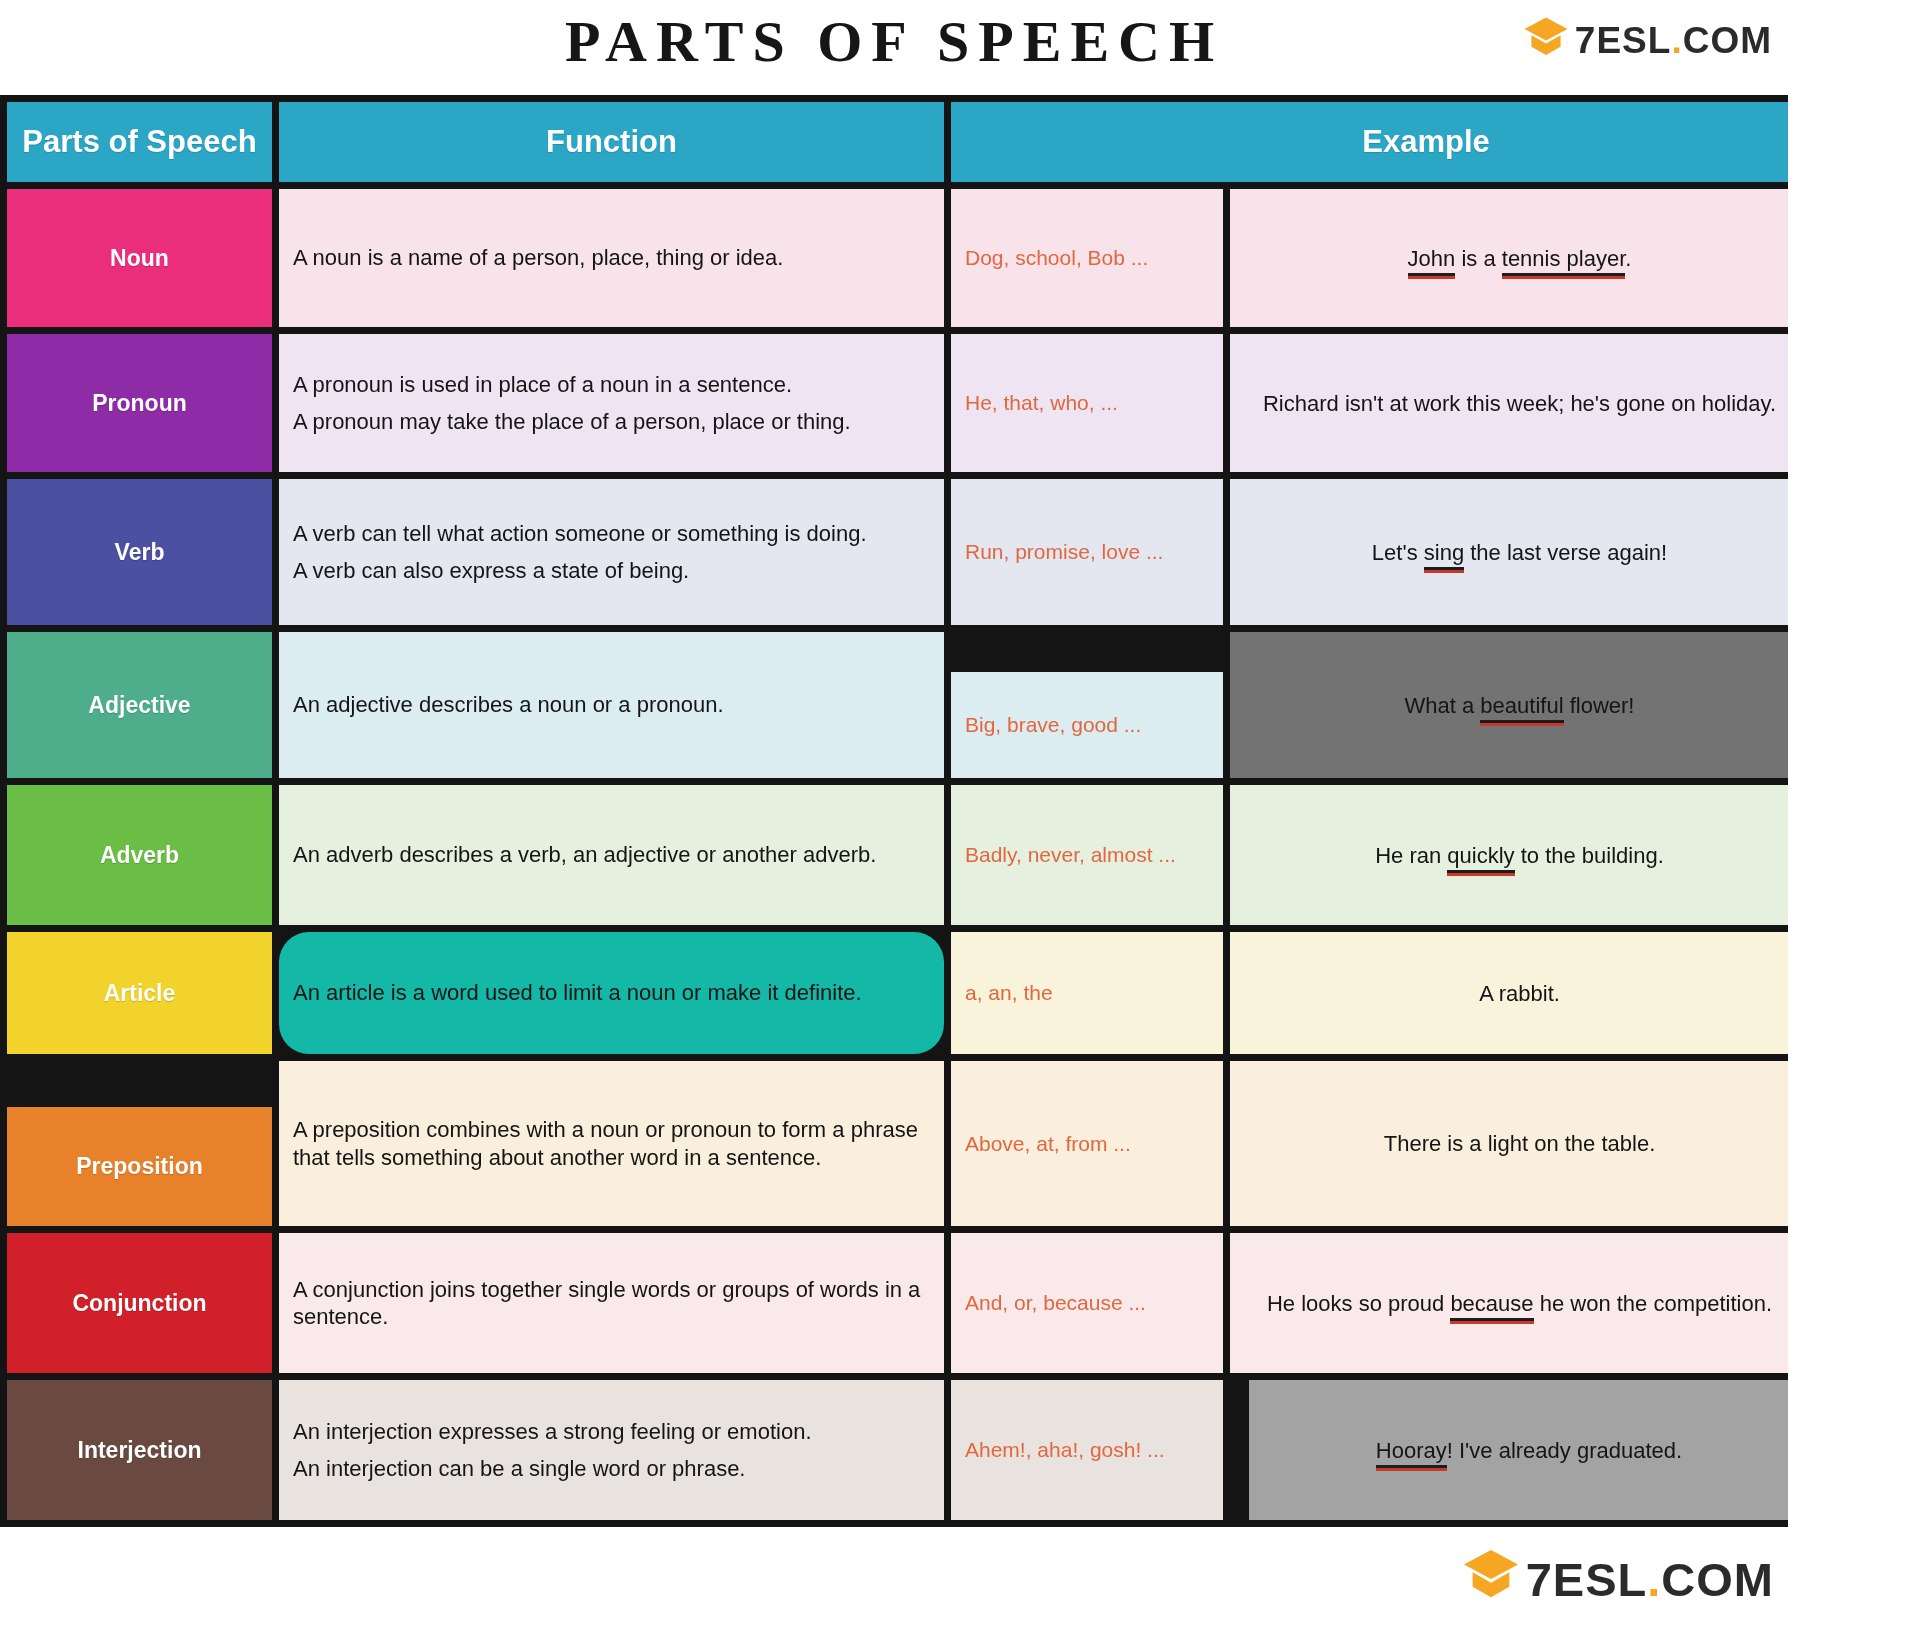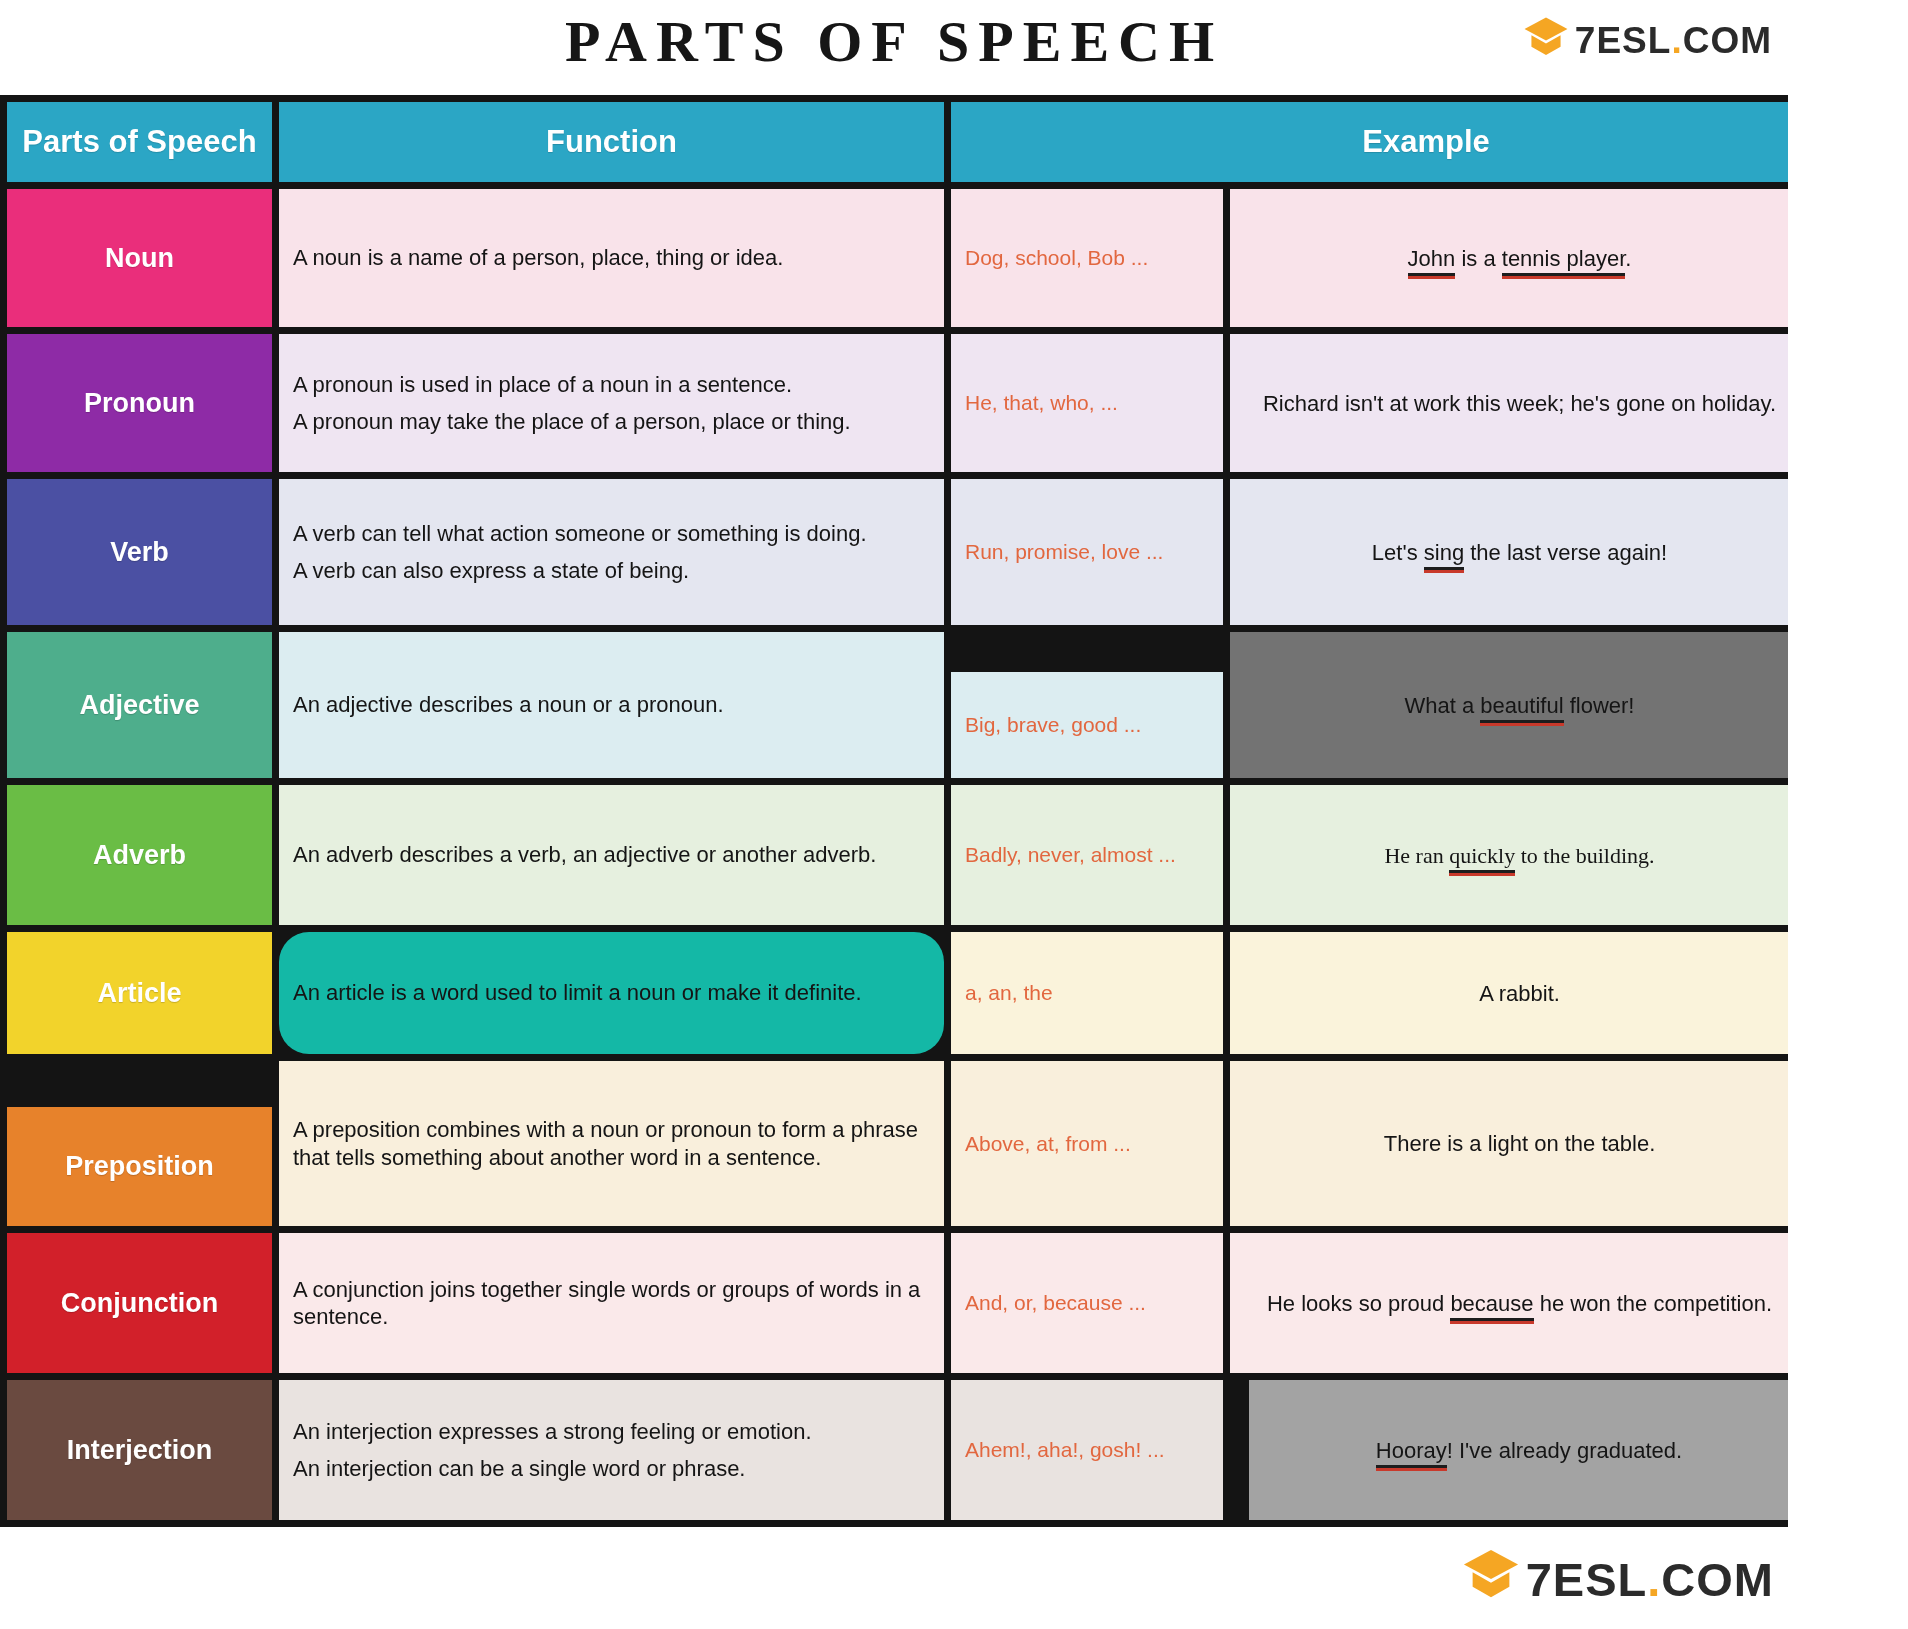--- a/index.html
+++ b/index.html
@@ -35,21 +35,21 @@
   }
   .cell{box-sizing:border-box;}
   .head{
     background:var(--header-bg);
     color:#fff;font-weight:bold;font-size:31px;
     display:flex;align-items:center;justify-content:center;
     text-shadow:0 1px 1px rgba(0,0,0,.15);
   }
   .c34{grid-column:3/5;}
   .label{
-    color:#fff;font-weight:bold;font-size:27px;
+    color:#fff;font-weight:bold;font-size:23px;
     display:flex;align-items:center;justify-content:center;
     text-align:center;text-shadow:0 1px 1px rgba(0,0,0,.18);
   }
   .function{
     display:flex;flex-direction:column;justify-content:center;
     padding:8px 14px;color:#151515;font-size:22px;
   }
   .fn-line{margin:5px 0;line-height:1.25;}
   .words{
     display:flex;align-items:center;
@@ -203,21 +203,21 @@
             <path d="M33 92 q12 20 24 0 l-12 18z" fill="#7fc9c4"></path>
           </svg>
         </span>
   </div>
 
   <div class="cell label" style="background: rgb(106, 189, 69);">Adverb</div>
   <div class="cell function" style="background: rgb(230, 240, 223);">
         <div class="fn-line">An adverb describes a verb, an adjective or another adverb.</div>
       </div>
   <div class="cell words" style="background: rgb(230, 240, 223);">Badly, never, almost ...</div>
-  <div class="cell sentence row-adverb" style="background: rgb(230, 240, 223); font-family: Liberation Serif, serif;">
+  <div class="cell sentence row-adverb" style="background: rgb(230, 240, 223);">
     <span class="sentence-text"><span>He ran </span><span class="u">quickly</span><span> to the building.</span></span>
     <span class="illustration">
           <svg viewBox="0 0 110 120">
             <circle cx="40" cy="17" r="12" fill="#f2c49e"></circle>
             <path d="M28 13 q12 -13 25 0 l-4 -10 q-10 -7 -18 0z" fill="#6b4226"></path>
             <path d="M34 29 l24 8 l-9 30 l-22 -7z" fill="#2d4a6b"></path>
             <line x1="42" y1="36" x2="18" y2="50" stroke="#2d4a6b" stroke-width="8" stroke-linecap="round"></line>
             <line x1="52" y1="38" x2="80" y2="28" stroke="#2d4a6b" stroke-width="8" stroke-linecap="round"></line>
             <line x1="45" y1="34" x2="43" y2="54" stroke="#c0392b" stroke-width="5"></line>
             <path d="M31 58 l-18 28 l9 6 l19 -24z" fill="#2d4a6b"></path>

